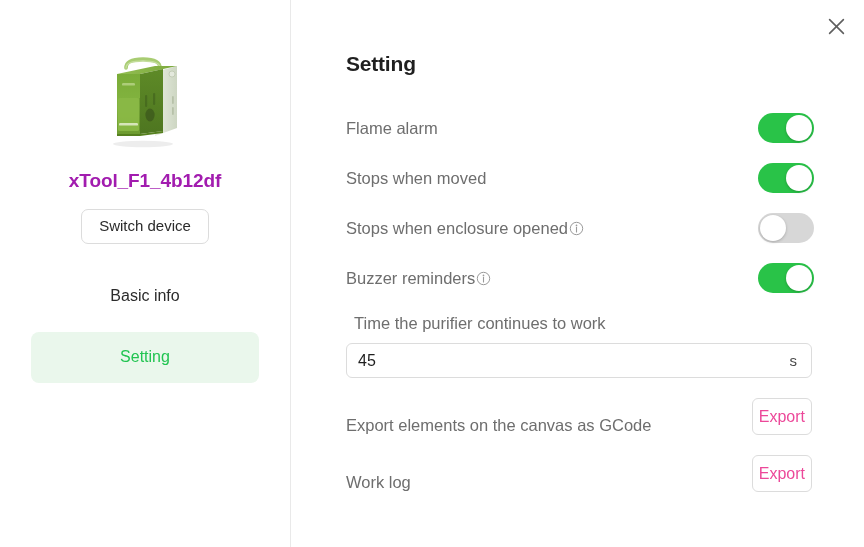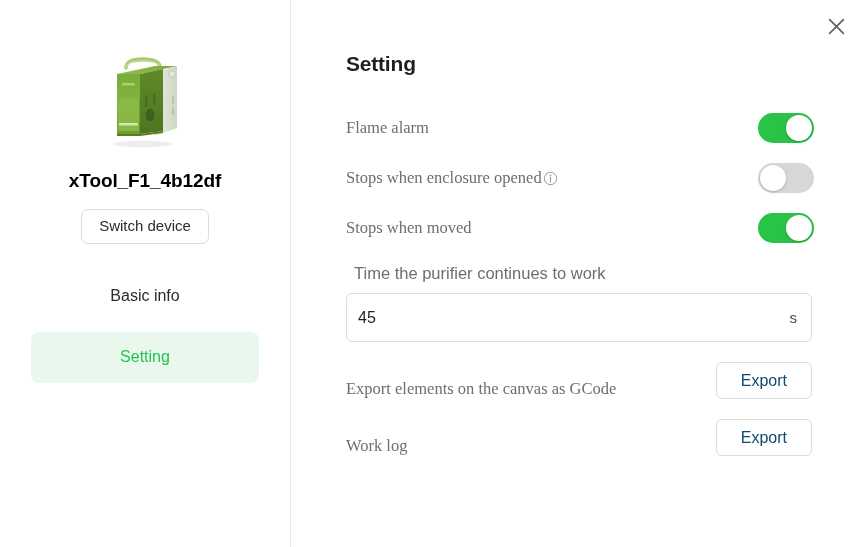--- a/index.html
+++ b/index.html
@@ -58,21 +58,21 @@
     margin-top: 52px;
     width: 104px;
     height: 104px;
     position: relative;
   }
 
   .device-name {
     margin-top: 14px;
     font-size: 19px;
     font-weight: bold;
-    color: #000000;
+    color: #a21caf;
     letter-spacing: -0.1px;
   }
 
   .switch-device-btn {
     margin-top: 17px;
     padding: 7px 17px;
     font-size: 15px;
     font-family: "Liberation Sans", sans-serif;
     color: #2b2b2b;
     background: #ffffff;
@@ -129,21 +129,20 @@
     align-items: center;
     justify-content: space-between;
   }
 
   .row-label {
     font-size: 16.5px;
     color: #6e6e6e;
     display: inline-flex;
     align-items: center;
     white-space: nowrap;
-    font-family: Liberation Serif, serif;
   }
 
   .info-icon {
     display: inline-flex;
     align-items: center;
     margin-left: 1px;
     cursor: pointer;
   }
   .info-icon svg { display: block; }
 
@@ -178,21 +177,21 @@
   .field-label {
     font-size: 16.5px;
     color: #6e6e6e;
     display: block;
     margin-bottom: 10px;
     margin-left: 8px;
   }
 
   .input-wrap {
     width: 466px;
-    height: 49px;
+    height: 35px;
     border: 1px solid #dcdcdc;
     border-radius: 6px;
     display: flex;
     align-items: center;
     padding: 0 14px 0 11px;
     background: #ffffff;
   }
 
   .input-wrap input {
     flex: 1;
@@ -217,24 +216,24 @@
     width: 466px;
     height: 57px;
     display: flex;
     align-items: flex-end;
     justify-content: space-between;
     margin-top: 0px;
     gap: 20px;
   }
 
   .export-btn {
-    padding: 8px 24px;
+    padding: 8px 6px;
     font-size: 16px;
     font-family: "Liberation Sans", sans-serif;
-    color: #0c4a6e;
+    color: #ec4899;
     background: #ffffff;
     border: 1px solid #dcdcdc;
     border-radius: 6px;
     cursor: pointer;
     line-height: 1.2;
   }
 </style>
 </head>
 <body>
 
@@ -326,44 +325,59 @@
       <span class="row-label">
         <span>Flame alarm</span>
       </span>
       <div class="toggle on">
         <span class="knob"></span>
       </div>
     </div>
 
     <div class="setting-row">
       <span class="row-label">
+        <span>Stops when moved</span>
+      </span>
+      <div class="toggle on">
+        <span class="knob"></span>
+      </div>
+    </div>
+
+    <div class="setting-row">
+      <span class="row-label">
         <span>Stops when enclosure opened</span>
         <span class="info-icon">
           <svg width="15" height="15" viewBox="0 0 15 15">
             <circle cx="7.5" cy="7.5" r="6.2" fill="none" stroke="#9a9a9a" stroke-width="1"></circle>
             <circle cx="7.5" cy="4.4" r="0.85" fill="#9a9a9a"></circle>
             <path d="M7.5 6.4 L7.5 11" stroke="#9a9a9a" stroke-width="1.1" stroke-linecap="round"></path>
           </svg>
         </span>
       </span>
       <div class="toggle">
         <span class="knob"></span>
       </div>
     </div>
 
+
     <div class="setting-row">
       <span class="row-label">
-        <span>Stops when moved</span>
+        <span>Buzzer reminders</span>
+        <span class="info-icon">
+          <svg width="15" height="15" viewBox="0 0 15 15">
+            <circle cx="7.5" cy="7.5" r="6.2" fill="none" stroke="#9a9a9a" stroke-width="1"></circle>
+            <circle cx="7.5" cy="4.4" r="0.85" fill="#9a9a9a"></circle>
+            <path d="M7.5 6.4 L7.5 11" stroke="#9a9a9a" stroke-width="1.1" stroke-linecap="round"></path>
+          </svg>
+        </span>
       </span>
       <div class="toggle on">
         <span class="knob"></span>
       </div>
     </div>
-
-
 
     <div class="field-block">
       <label class="field-label">Time the purifier continues to work</label>
       <div class="input-wrap">
         <input type="text" value="45" style="">
         <span class="input-unit">s</span>
       </div>
     </div>
 
     <div class="export-row">

